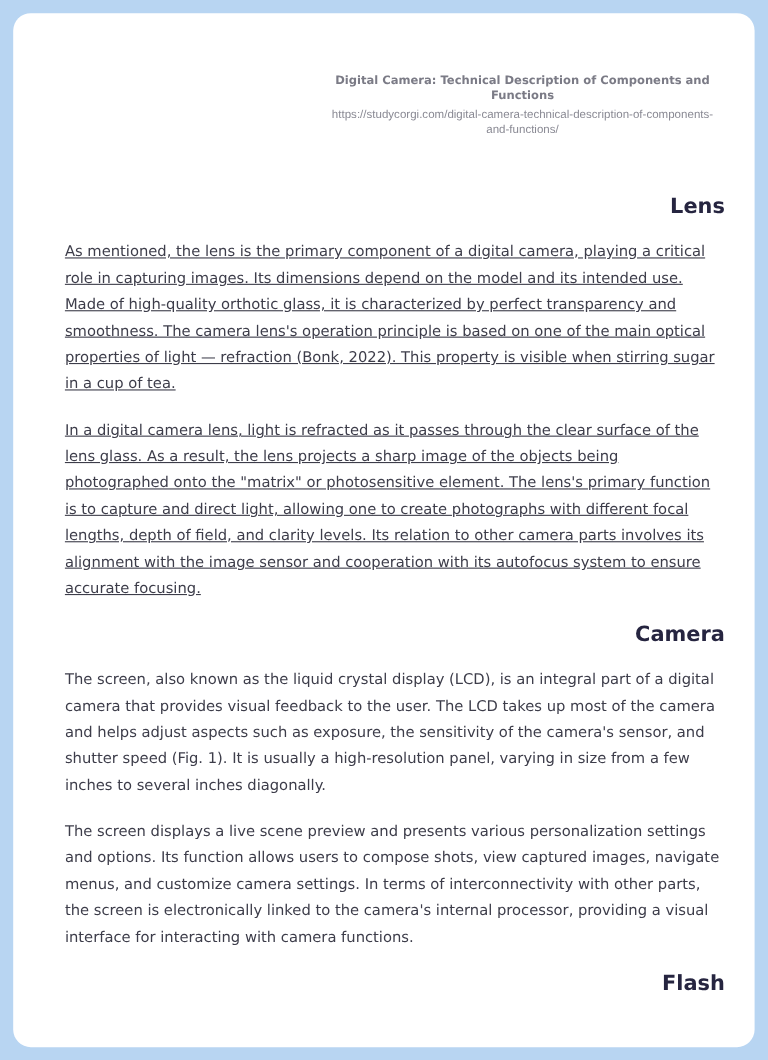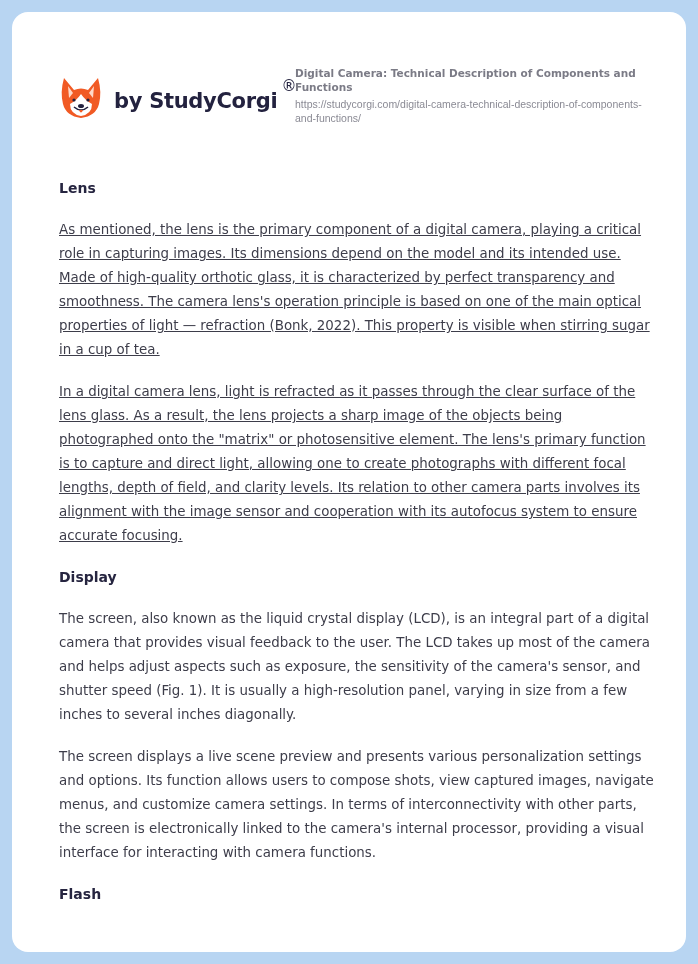--- a/index.html
+++ b/index.html
@@ -19,81 +19,66 @@
   .brand {
     margin-left: 12px; margin-top: 6px;
     font-family: "DejaVu Sans", sans-serif; font-weight: bold;
     font-size: 21px; color: #23223f; letter-spacing: -0.3px;
   }
   .reg {
     position: relative; top: -12px; margin-left: 4px;
     font-family: "DejaVu Sans", sans-serif; font-size: 15px; color: #23223f;
   }
   .meta {
-    position: absolute; right: 31px; top: 54px; width: 360px; text-align: left;
+    position: absolute; right: 31px; top: 54px; width: 360px; text-align: center;
   }
   .meta-title {
     font-family: "DejaVu Sans", sans-serif; font-weight: bold;
     font-size: 10.5px; line-height: 14px; color: #7b7b86;
   }
   .meta-url {
     margin-top: 3px;
     font-family: Liberation Sans, sans-serif;
     font-size: 10.5px; line-height: 14px; color: #8a8a94;
   }
   .content {
     position: absolute; left: 47px; top: 164px; width: 600px;
     color: #3a3a48;
   }
   h2 {
     margin: 0; font-family: "DejaVu Sans", sans-serif;
-    font-weight: bold; font-size: 14px; color: #262540; line-height: 24px;
+    font-weight: bold; font-size: 19px; color: #262540; line-height: 24px; text-align: right;
   }
   p {
     margin: 0; font-family: "DejaVu Sans", sans-serif;
     font-size: 13.4px; line-height: 24px; color: #3d3d4a;
   }
   .h-lens { margin-bottom: 18px; }
   .p1 { margin-bottom: 18px; text-decoration: underline; }
   .p2 { margin-bottom: 17px; text-decoration: underline; }
   .h-display { margin-bottom: 18px; }
   .p3 { margin-bottom: 18px; }
   .p4 { margin-bottom: 17px; margin-top: 15px; }
   .h-flash { margin-bottom: 15px; }
 </style>
 </head>
 <body>
 
 <div class="page">
   <div class="header">
-    <div class="logo">
-      <svg width="42" height="44" viewBox="0 0 42 44">
-        <path d="M4 2 L14 14 Q21 11 28 14 L38 2 Q42 16 39 28 Q36 40 21 42 Q6 40 3 28 Q0 16 4 2 Z" fill="#f15a24"></path>
-        <path d="M8 10 L13 17 L9 22 Z" fill="#ffd9c8"></path>
-        <path d="M34 10 L29 17 L33 22 Z" fill="#ffd9c8"></path>
-        <path d="M21 18 Q25 24 32 28 Q32 38 21 40 Q10 38 10 28 Q17 24 21 18 Z" fill="#ffffff"></path>
-        <ellipse cx="21" cy="30" rx="3" ry="2" fill="#23223f"></ellipse>
-        <path d="M14 31 Q21 37 28 31" stroke="#23223f" stroke-width="1.6" fill="none"></path>
-        <path d="M19 34 Q21 39 23 34 Z" fill="#f15a24"></path>
-        <circle cx="14" cy="24" r="1.6" fill="#23223f"></circle>
-        <circle cx="28" cy="24" r="1.6" fill="#23223f"></circle>
-      </svg>
-      <span class="brand">by StudyCorgi</span>
-      <span class="reg">®</span>
-    </div>
     <div class="meta">
       <div class="meta-title">Digital Camera: Technical Description of Components and Functions</div>
       <div class="meta-url">https://studycorgi.com/digital-camera-technical-description-of-components-and-functions/</div>
     </div>
   </div>
 
   <div class="content">
     <h2 class="h-lens">Lens</h2>
     <p class="p1">As mentioned, the lens is the primary component of a digital camera, playing a critical role in capturing images. Its dimensions depend on the model and its intended use. Made of high-quality orthotic glass, it is characterized by perfect transparency and smoothness. The camera lens's operation principle is based on one of the main optical properties of light — refraction (Bonk, 2022). This property is visible when stirring sugar in a cup of tea.</p>
     <p class="p2">In a digital camera lens, light is refracted as it passes through the clear surface of the lens glass. As a result, the lens projects a sharp image of the objects being photographed onto the "matrix" or photosensitive element. The lens's primary function is to capture and direct light, allowing one to create photographs with different focal lengths, depth of field, and clarity levels. Its relation to other camera parts involves its alignment with the image sensor and cooperation with its autofocus system to ensure accurate focusing.</p>
 
-    <h2 class="h-display">Display</h2>
+    <h2 class="h-display">Camera</h2>
     <p class="p3">The screen, also known as the liquid crystal display (LCD), is an integral part of a digital camera that provides visual feedback to the user. The LCD takes up most of the camera and helps adjust aspects such as exposure, the sensitivity of the camera's sensor, and shutter speed (Fig. 1). It is usually a high-resolution panel, varying in size from a few inches to several inches diagonally.</p>
     <p class="p4">The screen displays a live scene preview and presents various personalization settings and options. Its function allows users to compose shots, view captured images, navigate menus, and customize camera settings. In terms of interconnectivity with other parts, the screen is electronically linked to the camera's internal processor, providing a visual interface for interacting with camera functions.</p>
 
     <h2 class="h-flash">Flash</h2>
   </div>
 </div>
 
 </body></html>

